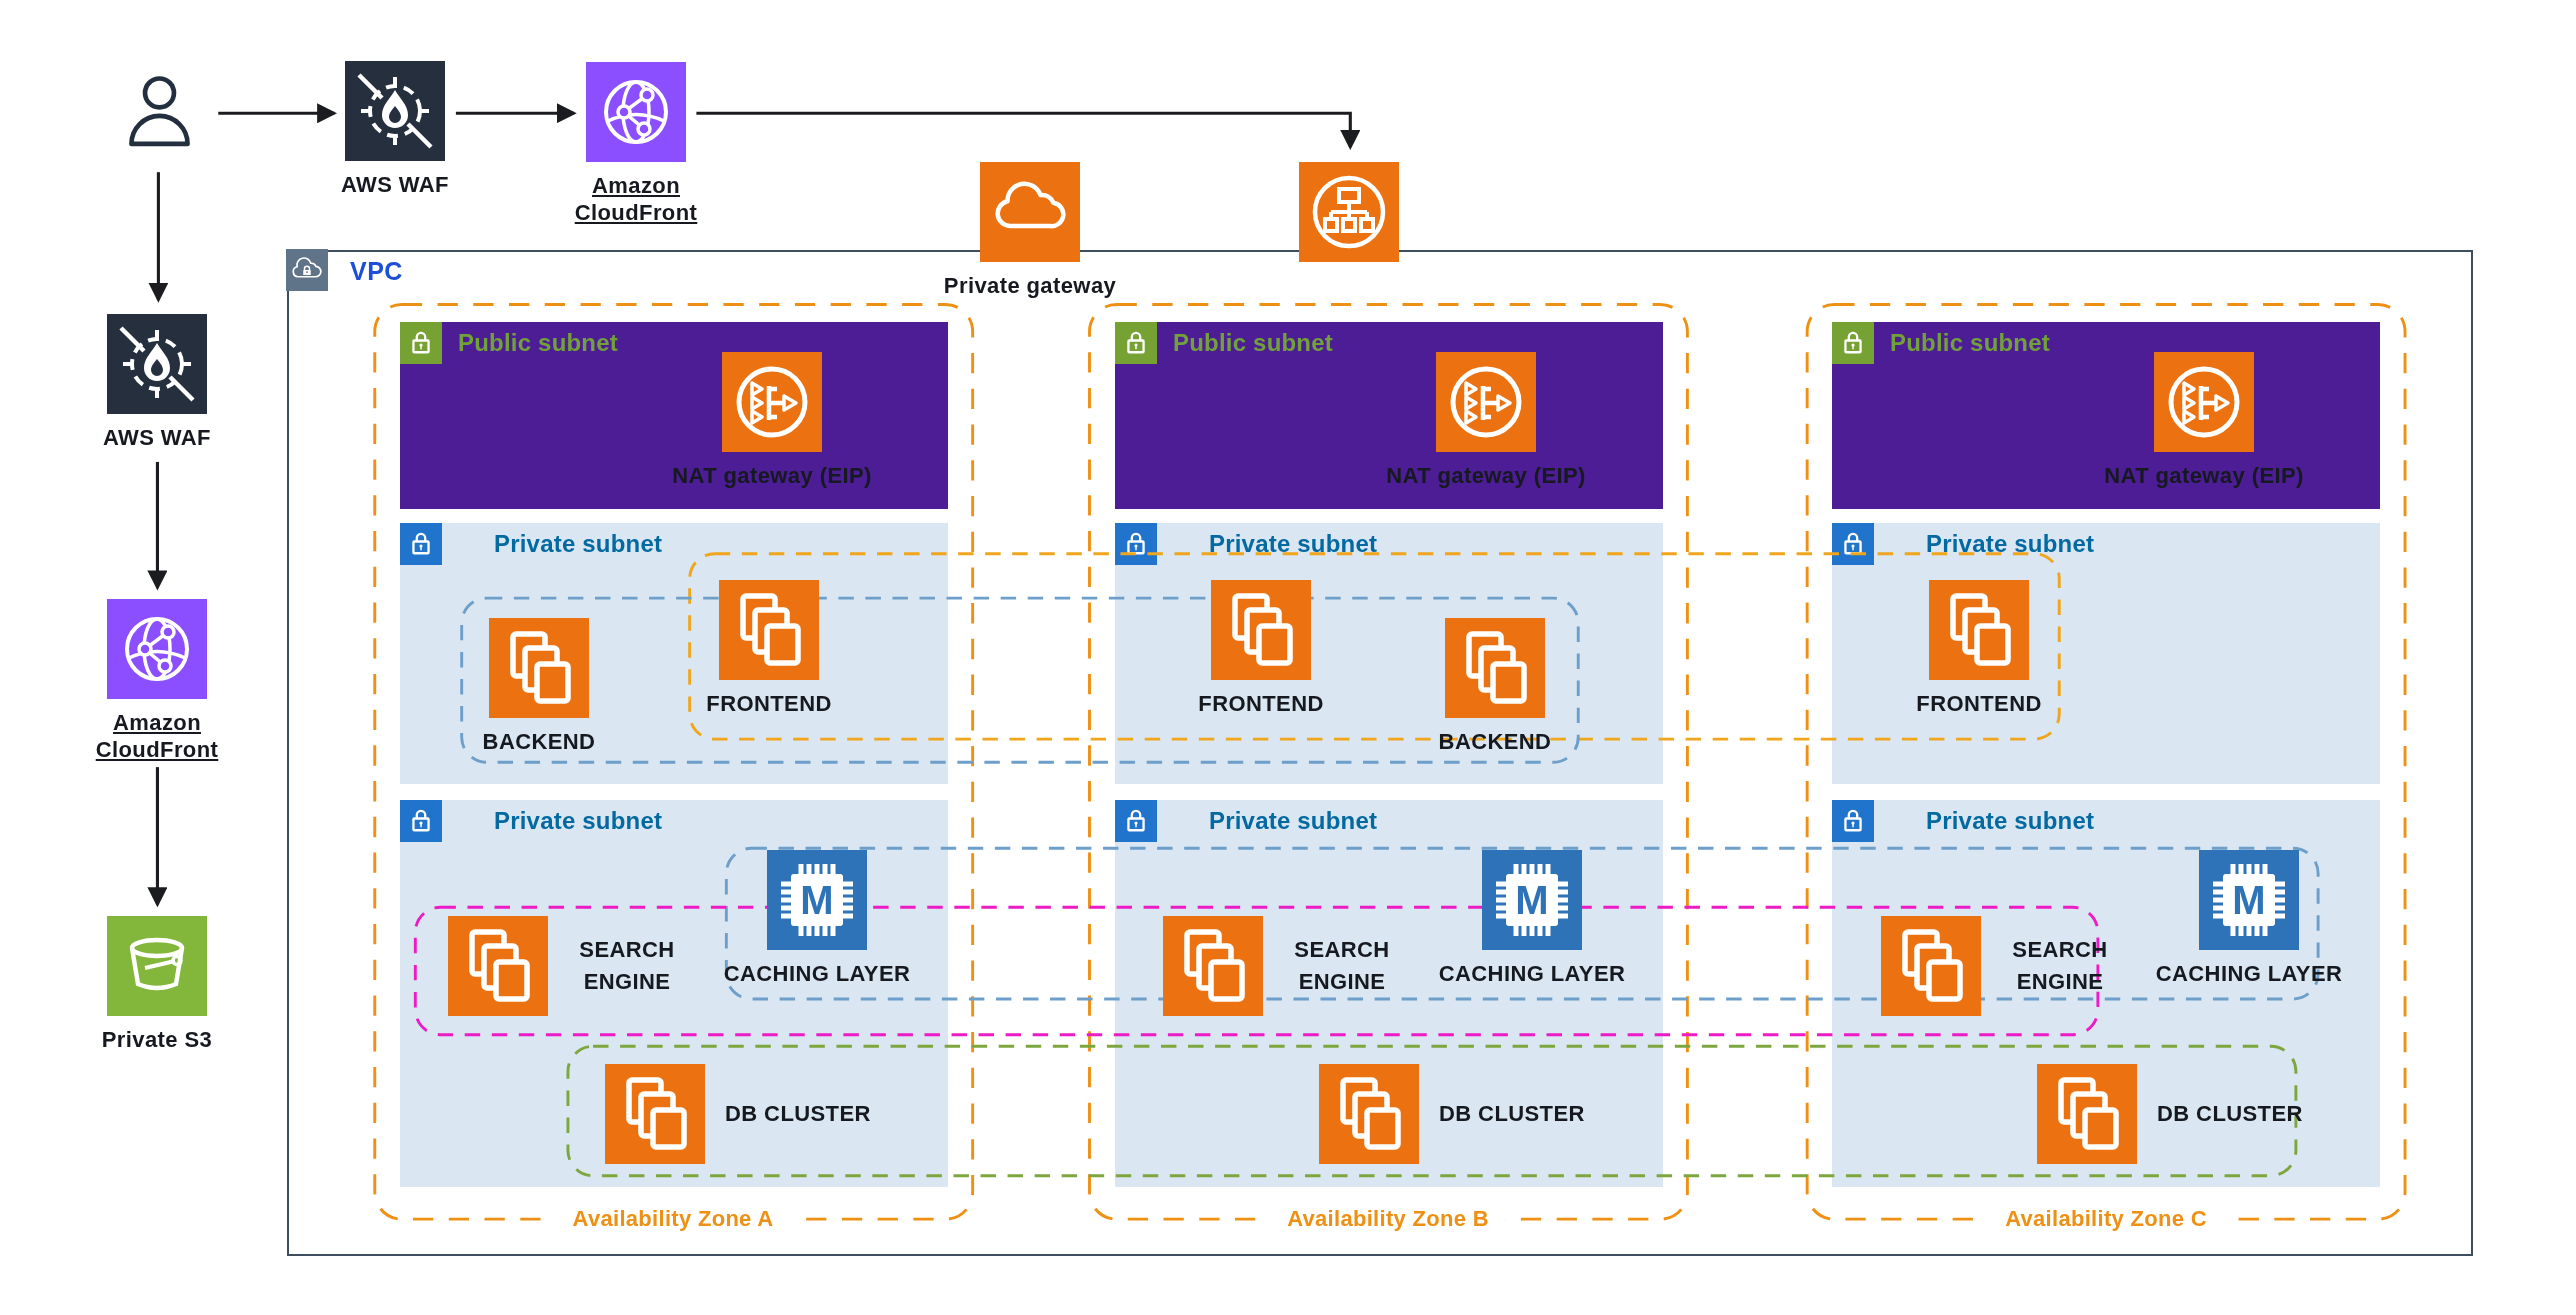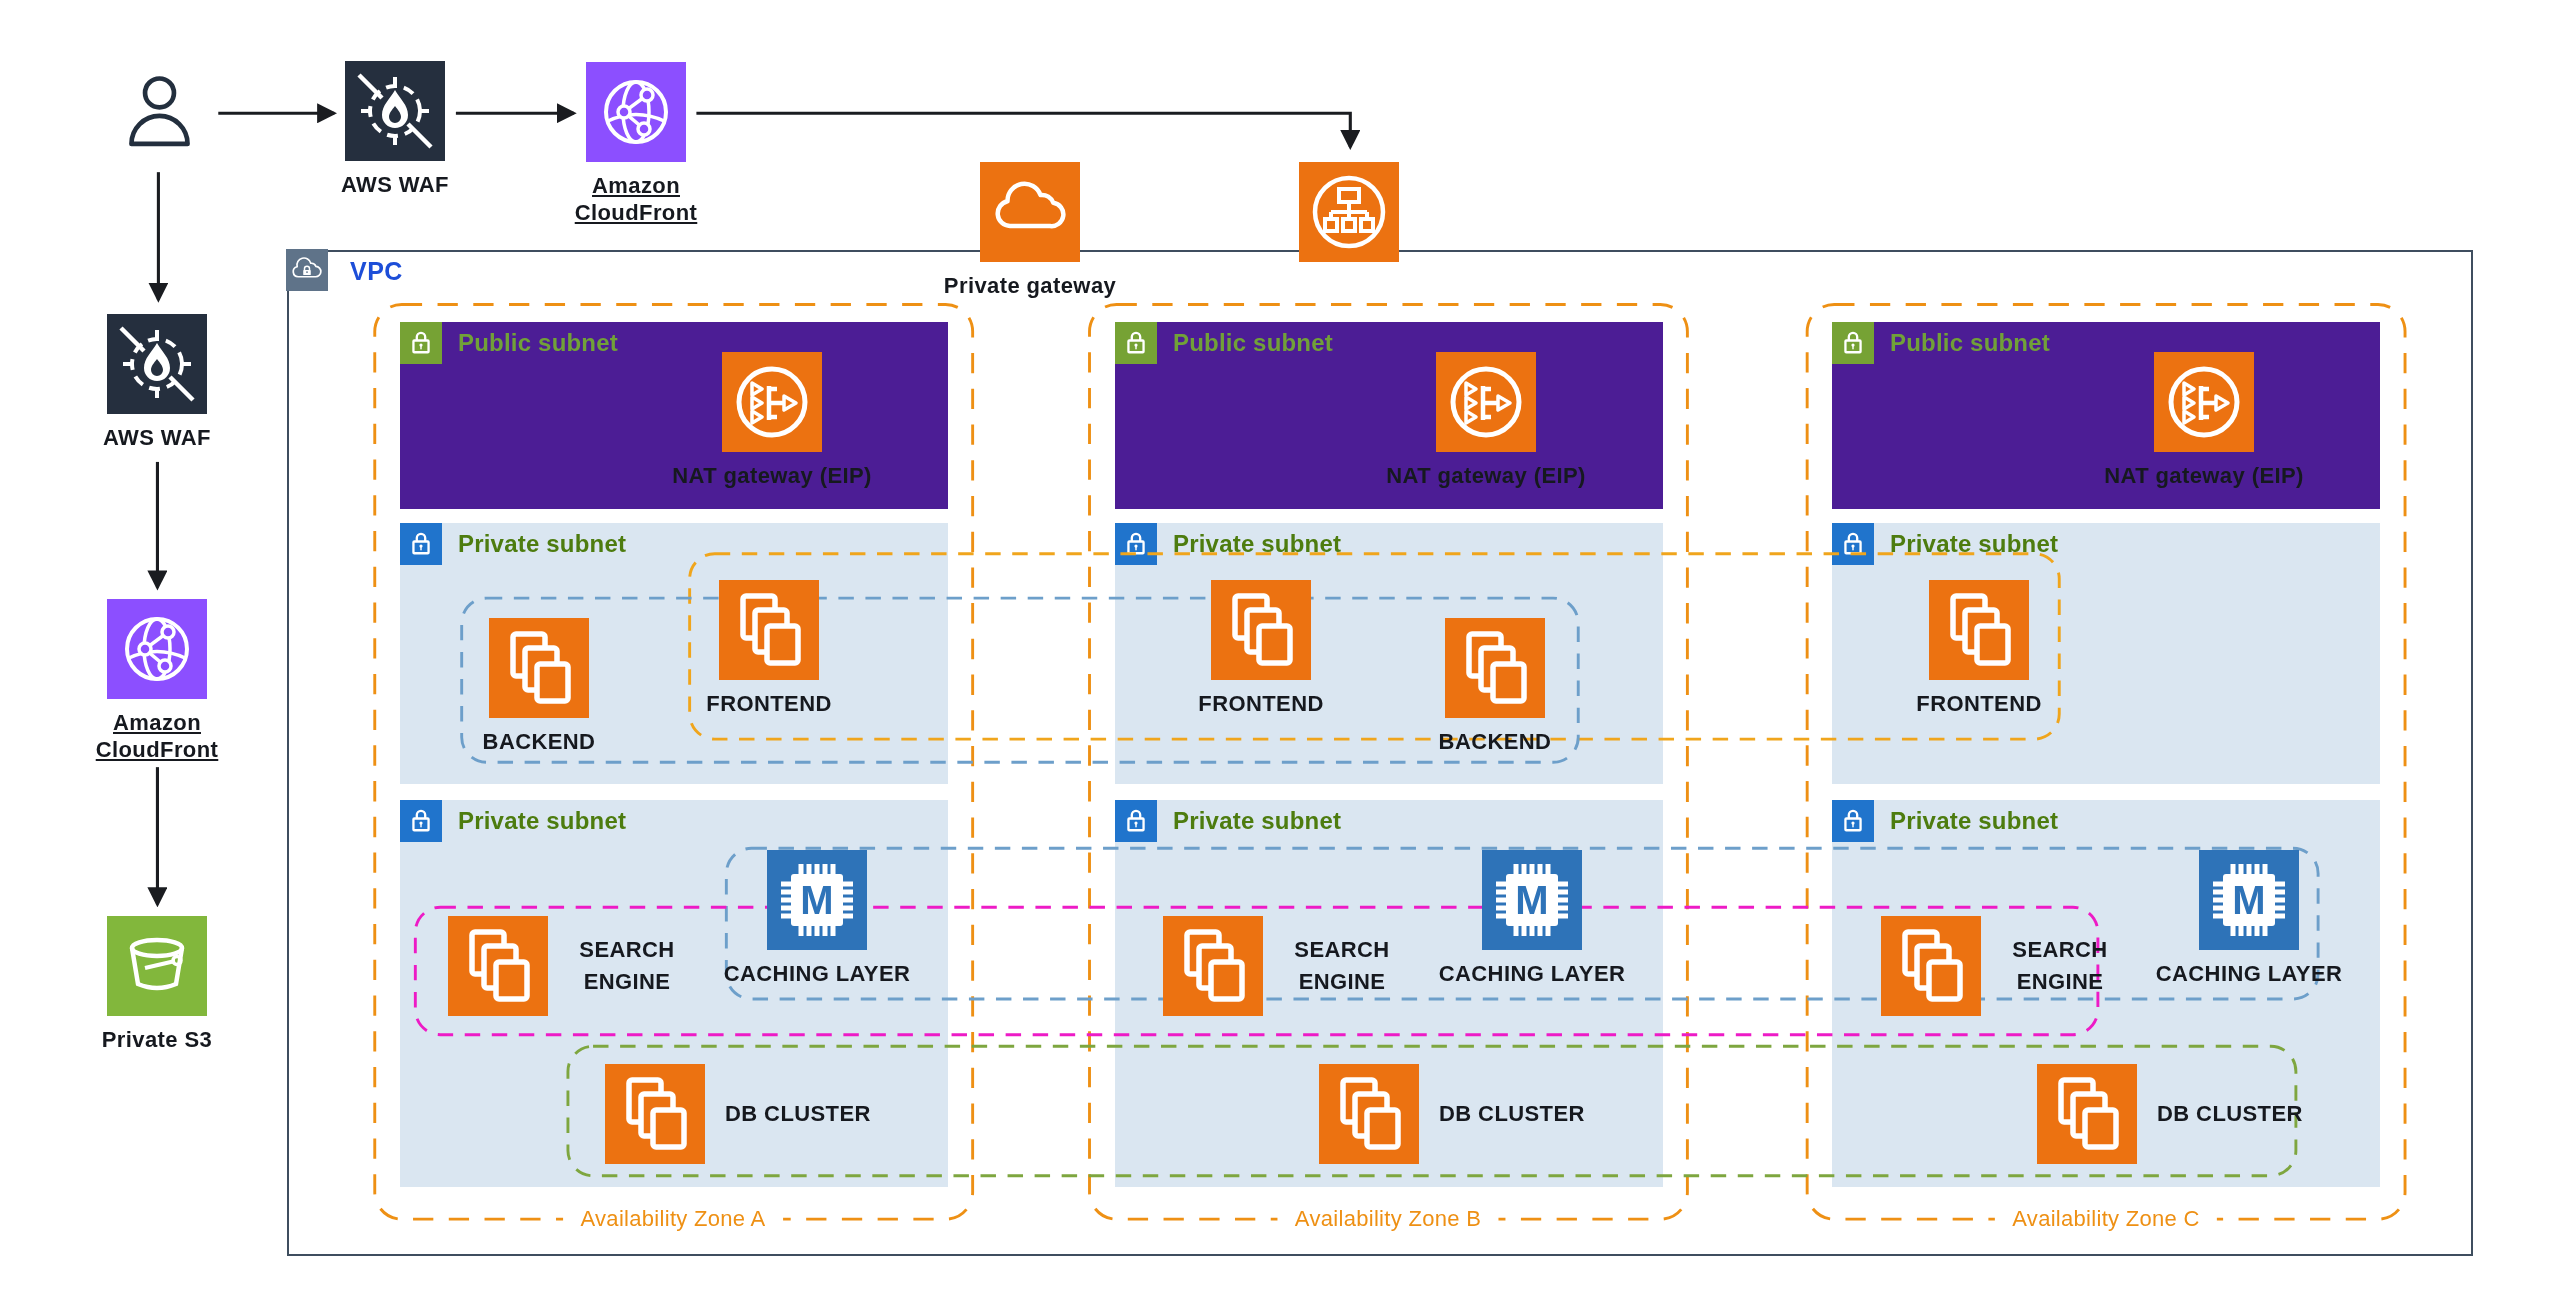--- a/index.html
+++ b/index.html
@@ -30,33 +30,33 @@
 
   
   .subnet{position:absolute;z-index:6;}
   .subnet.public{background:#4c1d95;}
   .subnet.private{background:#DAE6F1;}
   .s-badge{position:absolute;left:0;top:0;width:42px;height:42px;}
   .s-badge svg{width:100%;height:100%;display:block;}
   .s-label{position:absolute;left:58px;top:0;height:42px;line-height:42px;
     font-size:24px;font-weight:600;letter-spacing:0.2px;}
   .s-label.green{color:#71A138;}
-  .s-label.blue{color:#4d7c0f;}
+  .s-label.blue{color:#0369a1;margin-left:36px;}
 
   
   #vpc-box{position:absolute;left:287px;top:250px;width:2186px;height:1006px;
     border:2.9px solid #3F4E5F;box-sizing:border-box;background:#ffffff;z-index:4;}
   #vpc-badge{position:absolute;left:286px;top:249px;width:42px;height:42px;z-index:8;}
   #vpc-badge svg{width:100%;height:100%;display:block;}
   #vpc-title{position:absolute;left:350px;top:257px;font-size:25px;font-weight:700;
     color:#1d4ed8;z-index:8;letter-spacing:0.5px;}
 
   
   .az-label{position:absolute;top:1203px;height:31px;line-height:31px;background:#ffffff;
-    padding:0 17.4px;transform:translateX(-50%);font-size:22px;font-weight:400;
+    padding:0 17.4px;transform:translateX(-50%);font-size:22px;font-weight:700;
     color:#EE9014;z-index:40;white-space:nowrap;letter-spacing:0.3px;}
 
   
   #overlay{position:absolute;left:0;top:0;width:2576px;height:1316px;z-index:20;
     pointer-events:none;}
   .arrow{stroke:#1A1C20;stroke-width:3.2;fill:none;}
   .dash-az{stroke:#EE9014;stroke-width:3;fill:none;stroke-dasharray:21 16;}
   .dash-frontend{stroke:#F0A51C;stroke-width:3;fill:none;stroke-dasharray:16 12;}
   .dash-blue{stroke:#6D9FCA;stroke-width:3;fill:none;stroke-dasharray:16 12;}
   .dash-search{stroke:#ED1BC6;stroke-width:3;fill:none;stroke-dasharray:16 12;}

